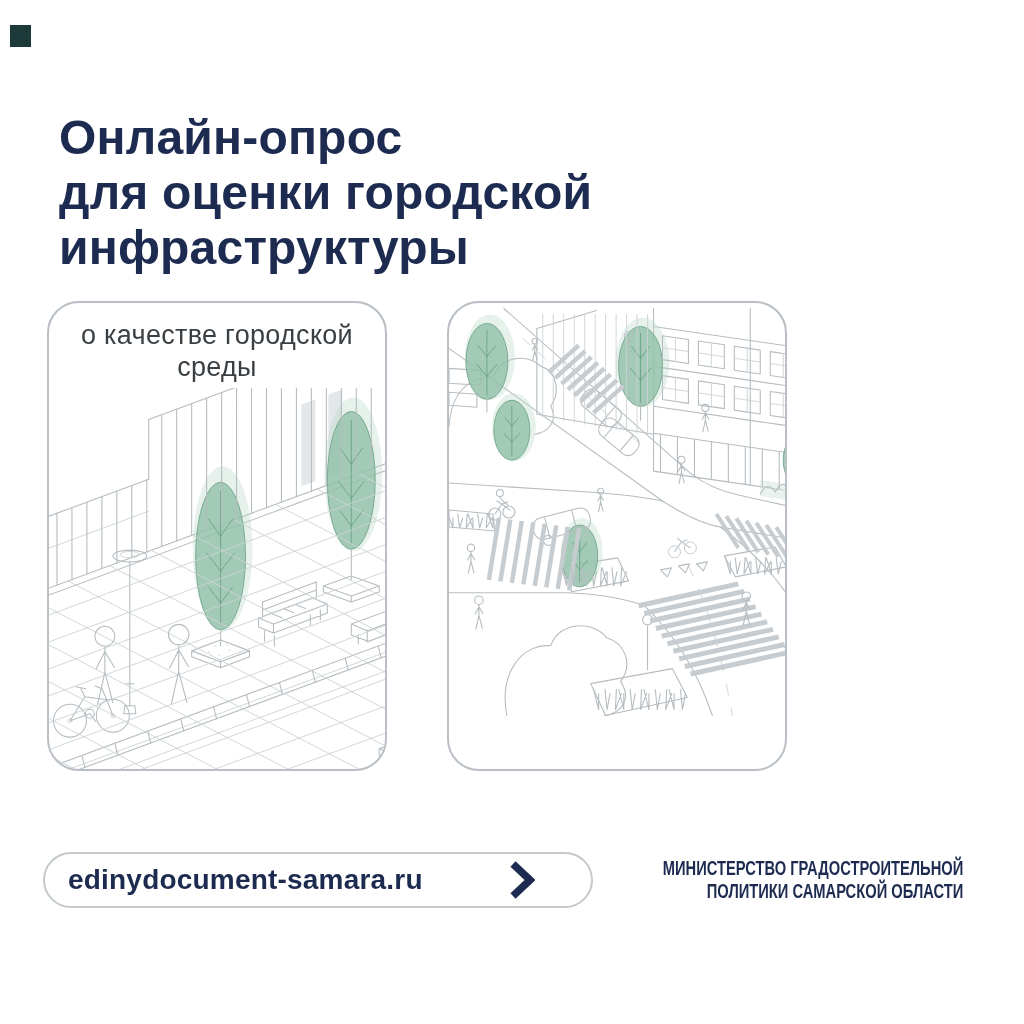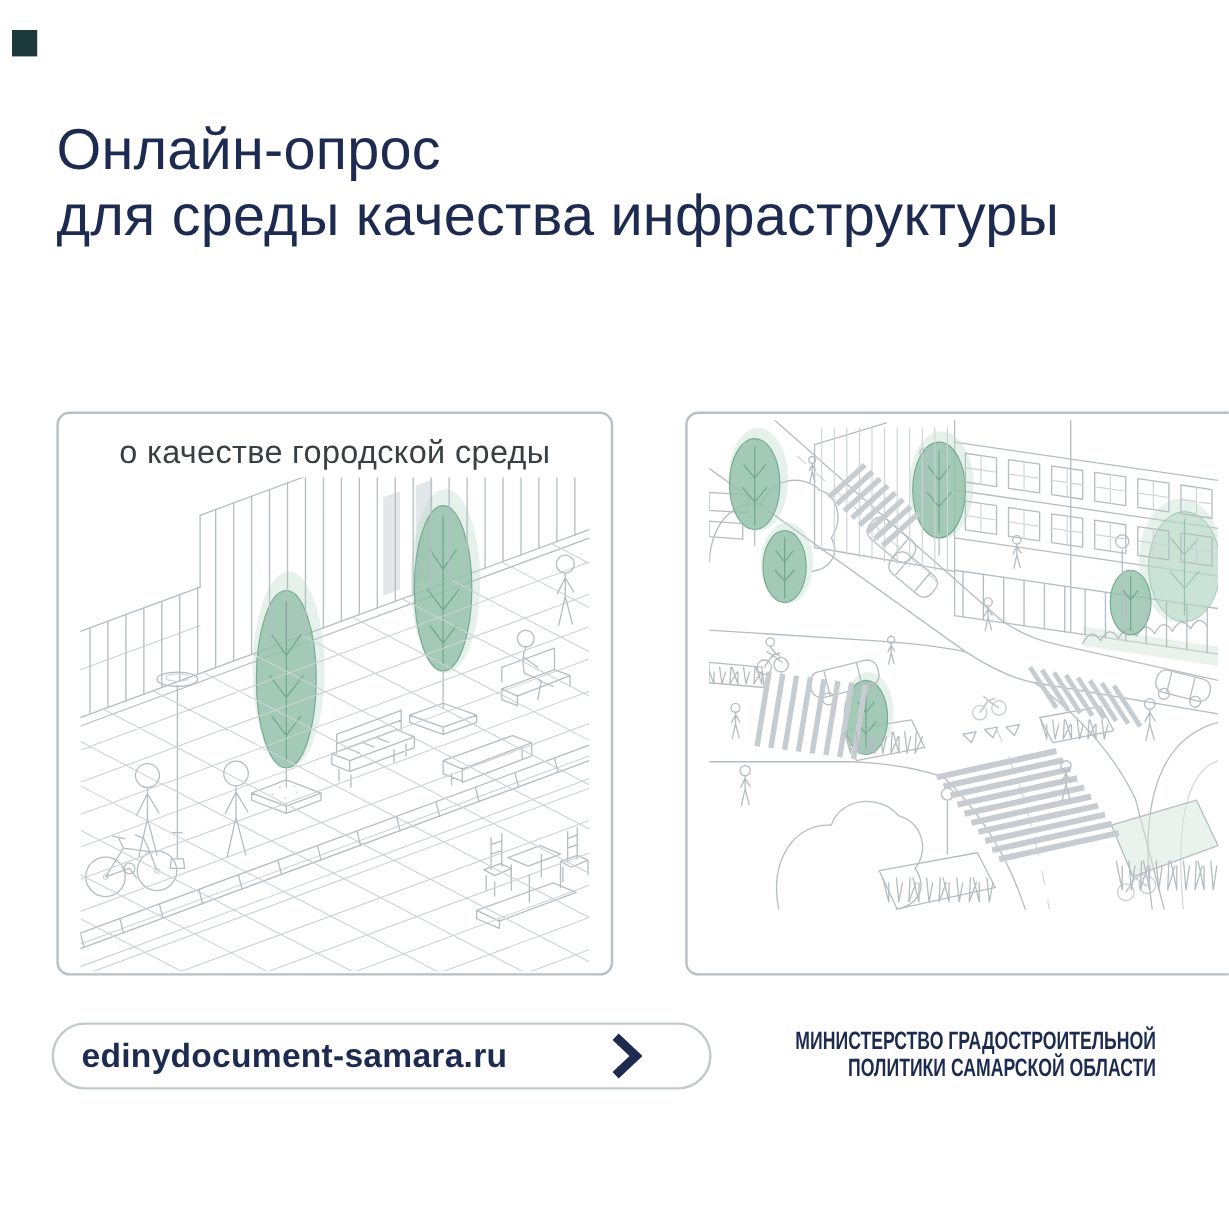--- a/index.html
+++ b/index.html
@@ -1,24 +1,24 @@
 <!DOCTYPE html>
 <html><head>
 <meta charset="utf-8">
 <style>
   html,body{margin:0;padding:0;background:#ffffff;}
   .page{position:relative;width:1024px;height:1024px;background:#ffffff;overflow:hidden;
         font-family:"Liberation Sans",sans-serif;}
   .corner-square{position:absolute;left:10px;top:25px;width:21px;height:22px;background:#1d3a3a;}
-  .title{position:absolute;left:47px;top:98px;margin:0;font-size:48px;line-height:55px;
-         font-weight:normal;color:#1d2b50;letter-spacing:.2px;}
+  .title{position:absolute;left:47px;top:98px;margin:12px;font-size:48px;line-height:55px;
+         font-weight:bold;color:#1d2b50;letter-spacing:.2px;}
   .title span{display:block;}
   .cards{position:absolute;left:47px;top:301px;display:flex;gap:60px;}
-  .card{width:464px;height:470px;box-sizing:border-box;border:2px solid #b9bfc4;border-radius:11px;
-        background:#fff;overflow:hidden;cursor:pointer;margin-top:42px;}
+  .card{width:340px;height:470px;box-sizing:border-box;border:2px solid #b9bfc4;border-radius:32px;
+        background:#fff;overflow:hidden;cursor:pointer;}
   .card-label{margin-top:16px;text-align:center;font-size:27px;line-height:32px;color:#3a3f43;
               letter-spacing:.3px;}
   .illus{display:block;width:424px;height:412px;margin:5px auto 0 auto;}
   .url-pill{position:absolute;left:43px;top:852px;width:550px;height:56px;box-sizing:border-box;
             border:2px solid #c3c9cc;border-radius:28px;background:#fff;display:flex;
             align-items:center;justify-content:space-between;padding:0 56px 0 23px;cursor:pointer;}
   .url-text{font-size:28px;font-weight:bold;color:#1d2b50;letter-spacing:.2px;white-space:nowrap;}
   .chev{display:flex;align-items:center;}
   .ministry{position:absolute;right:61px;top:856px;text-align:right;font-size:21px;line-height:23px;
             font-weight:bold;color:#1d2b50;transform:scaleX(.7);transform-origin:100% 0;white-space:nowrap;}
@@ -35,21 +35,21 @@
 </style>
 </head>
 <body>
 
 <div class="page">
 
   <div class="corner-square"></div>
 
   <h1 class="title">
     <span>Онлайн-опрос</span>
-    <span>для среды качества инфраструктуры</span>
+    <span>для оценки городской инфраструктуры</span>
   </h1>
 
   <div class="cards">
 
     <div class="card">
       <div class="card-label">о качестве городской среды</div>
       <svg id="il1" class="illus" viewBox="0 0 425 412">
         <defs>
             <clipPath id="pv1">
               <path d="M0,200 L425,43 L425,412 L0,412 Z"></path>

